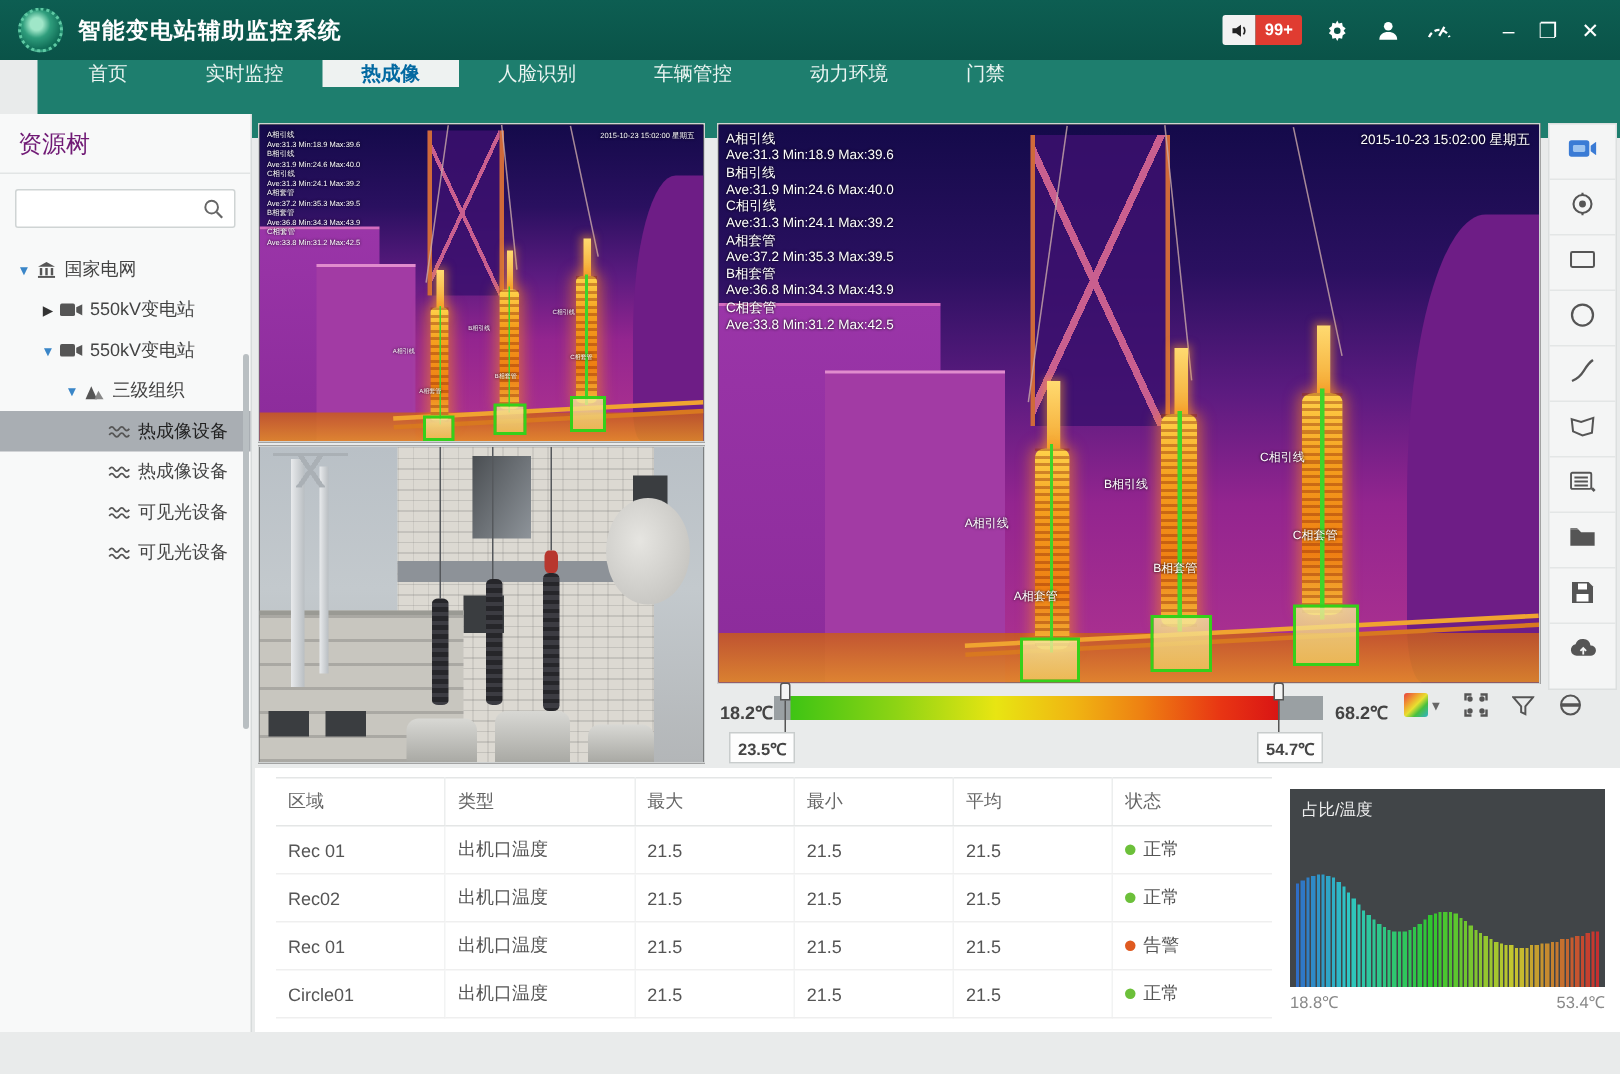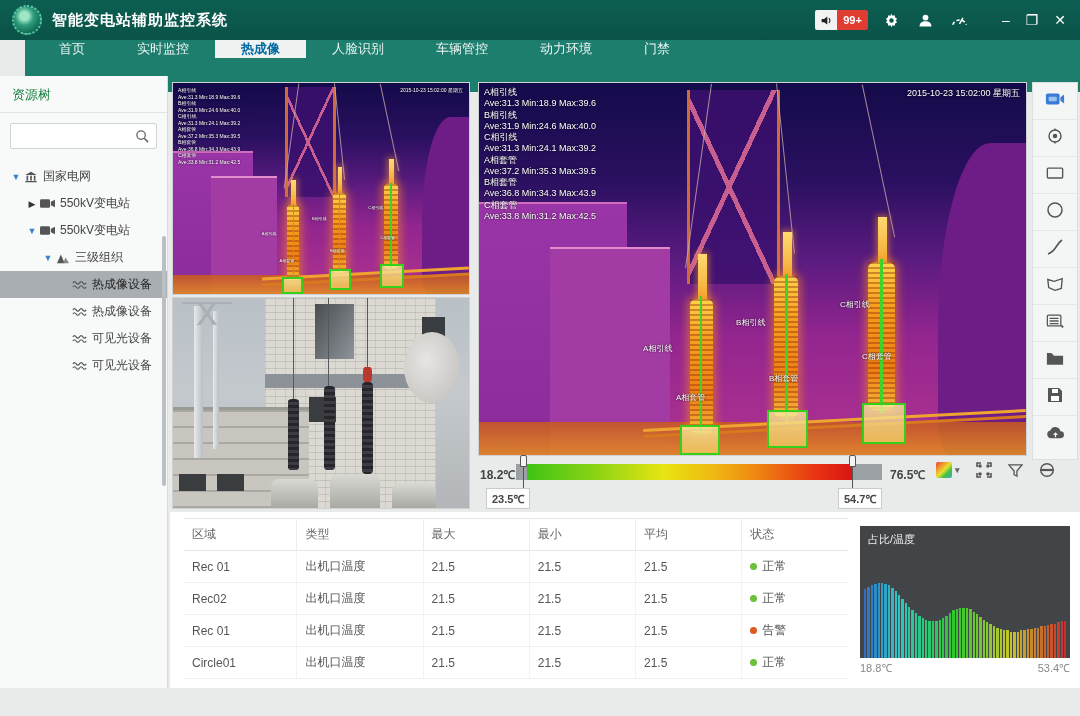--- a/index.html
+++ b/index.html
@@ -19,21 +19,21 @@
   .win-controls { display:flex; gap:16px; margin-left:18px; font-size:14px; }
   .win-controls span { cursor:pointer; line-height:20px; }
 
   
   .tabbar { position:absolute; left:0; top:40px; width:1080px; height:52px; background:#1e7e6e; display:flex; align-items:flex-start; padding-left:8px;margin-left:25px; }
   .tab { color:#eaf4f1; font-size:13px; padding:0 26px; display:flex; align-items:center; cursor:pointer; }
   .tab.active { background:#eef2f1; color:#0369a1; font-weight:bold; }
 
   
   .sidebar { position:absolute; left:0; top:76px; width:168px; height:612px; background:#f8f9f9; border-right:1px solid #d7dbdb; }
-  .sidebar-header { font-size:13px; color:#15803d; padding:10px 12px 8px; border-bottom:1px solid #e2e5e5;font-family:Liberation Serif, serif; }
+  .sidebar-header { font-size:16px; color:#701a75; padding:10px 12px 8px; border-bottom:1px solid #e2e5e5;font-family:Liberation Serif, serif; }
   .search-row { padding:10px 10px 6px; }
   .search-box { position:relative; height:26px; background:#fff; border:1px solid #cfd4d4; border-radius:2px; }
   .search-box input { width:100%; height:100%; border:none; outline:none; background:transparent; padding:0 26px 0 8px; font-size:12px; font-family:"Liberation Sans",sans-serif; }
   .search-icon { position:absolute; right:6px; top:5px; }
   .tree { margin-top:8px; }
   .tree-item { display:flex; align-items:center; height:27px; font-size:12px; color:#444; cursor:pointer; white-space:nowrap; }
   .tree-item.selected { background:#a9aeb3; color:#222; }
   .tw { width:12px; font-size:9px; color:#3a86c8; text-align:center; flex:0 0 12px; }
   .tw.blk { color:#333; }
   .ti { margin:0 5px 0 2px; display:flex; align-items:center; }
@@ -413,21 +413,21 @@
 
   <div class="temp-row">
     <span class="temp-min">18.2℃</span>
     <div class="grad-wrap">
       <div class="grad"></div>
       <div class="handle h-low"></div>
       <div class="handle h-high"></div>
     </div>
     <span class="tooltip tt-low">23.5℃</span>
     <span class="tooltip tt-high">54.7℃</span>
-    <span class="temp-max">76.5℃</span>
+    <span class="temp-max">68.2℃</span>
     <div class="temp-tools">
       <span class="tool-btn">
           <span class="palette"></span>
           <span class="caret" style="margin-left:3px">▾</span>
         </span>
       <span class="tool-btn">
         <svg width="16" height="16" viewBox="0 0 16 16" stroke="#555" stroke-width="1.6" fill="none">
             <path d="M1 5V1h4M11 1h4v4M15 11v4h-4M5 15H1v-4"></path>
             <circle cx="4" cy="4" r="1" fill="#555"></circle>
             <circle cx="12" cy="4" r="1" fill="#555"></circle>

